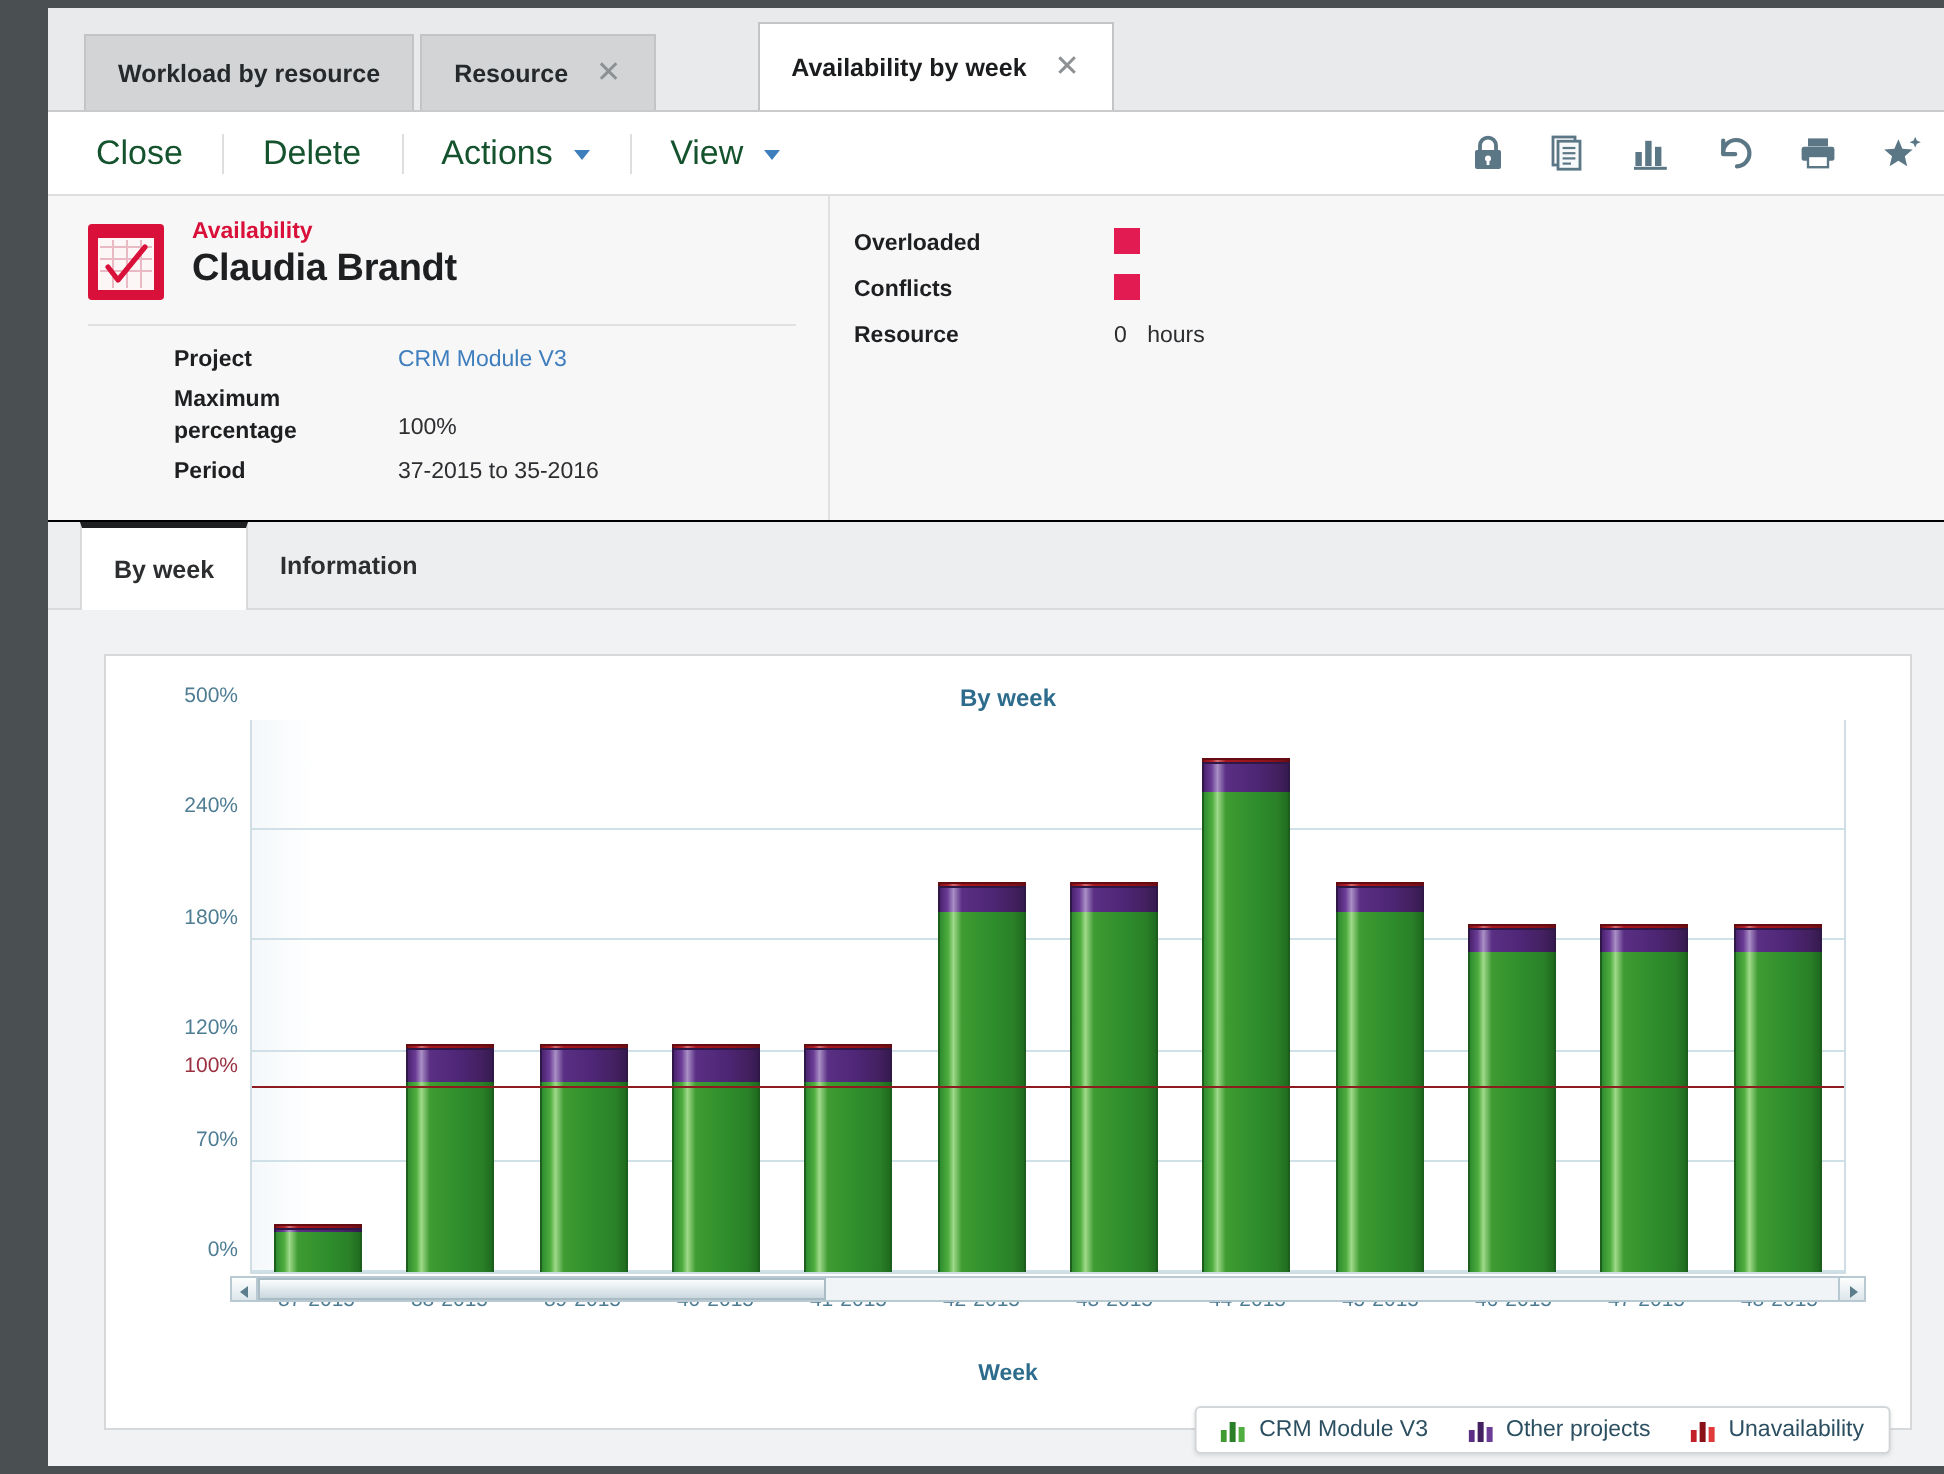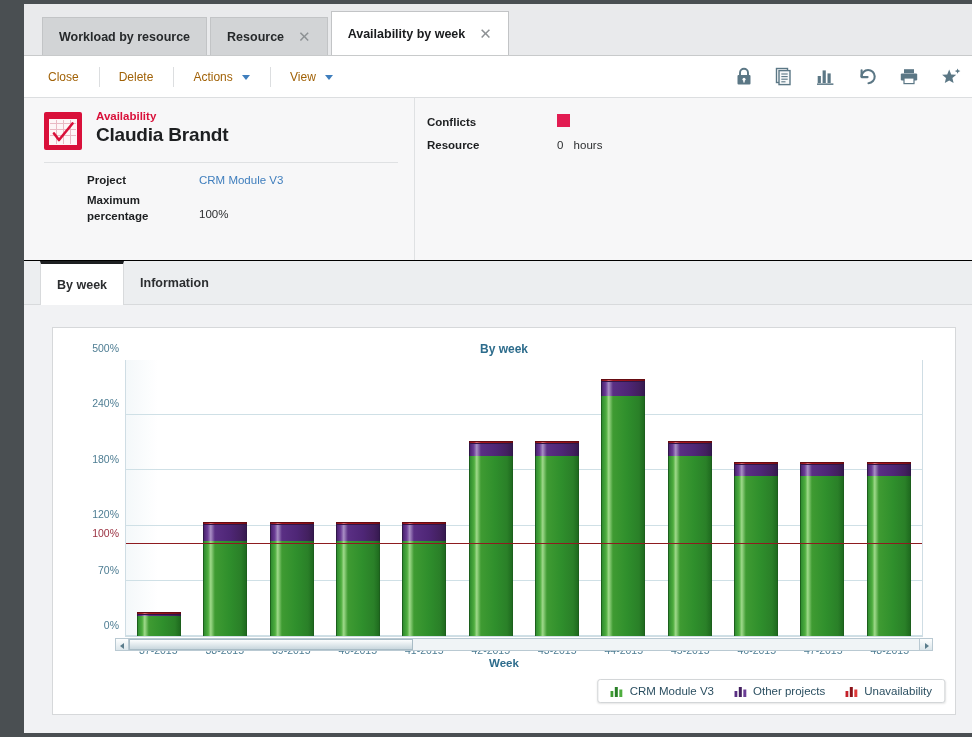--- a/index.html
+++ b/index.html
@@ -42,42 +42,43 @@
     border: 1px solid #c2c4c6;
     border-bottom: none;
     cursor: pointer;
     white-space: nowrap;
   }
   .tab.active {
     background: #ffffff;
     height: 44px;
     border-color: #c2c4c6;
     color: #1a1c1e;
+    margin-left: 48px;
   }
   .tab .tab-close {
     margin-left: 14px;
     font-size: 15px;
     color: #8d9194;
     font-weight: normal;
     line-height: 1;
     cursor: pointer;
   }
 
   
   .actionbar {
     height: 42px;
     background: #ffffff;
     border-bottom: 1px solid #dcdee0;
     display: flex;
     align-items: center;
     padding: 0 14px 0 18px;
   }
   .abtn {
-    font-size: 12px;
-    color: #a16207;
+    font-size: 17px;
+    color: #14532d;
     padding: 0 20px;
     height: 24px;
     line-height: 24px;
     cursor: pointer;
     white-space: nowrap;
     position: relative;
   }
   .abtn:first-child { padding-left: 6px; }
   .abtn + .abtn::before {
     content: "";
@@ -363,21 +364,21 @@
     flex: 1 1 0;
     text-align: center;
     font-size: 10.5px;
     color: #4e7d93;
   }
   .x-title {
     text-align: center;
     font-size: 11.5px;
     font-weight: bold;
     color: #2d6c8c;
-    margin-top: 1px;
+    margin-top: 25px;
   }
   .legend {
     margin: 10px auto 0 auto;
     background: #ffffff;
     border: 1px solid #d3d6d8;
     border-radius: 3px;
     box-shadow: 0 1px 2px rgba(0,0,0,0.10);
     display: inline-flex;
     align-items: center;
     gap: 20px;
@@ -508,24 +509,34 @@
       <div class="hr"></div>
       <div class="fields">
         <div class="frow">
           <div class="fk">Project</div>
           <div class="fv link">CRM Module V3</div>
         </div>
         <div class="frow tall">
           <div class="fk">Maximum percentage</div>
           <div class="fv">100%</div>
         </div>
+        <div class="frow">
+          <div class="fk">Period</div>
+          <div class="fv">37-2015 to 35-2016</div>
+        </div>
       </div>
     </div>
 
     <div class="sum-col c2">
+      <div class="mrow">
+        <div class="mk">Overloaded</div>
+        <div class="mv">
+          <span class="swatch"></span>
+        </div>
+      </div>
       <div class="mrow">
         <div class="mk">Conflicts</div>
         <div class="mv">
           <span class="swatch"></span>
         </div>
       </div>
       <div class="mrow">
         <div class="mk">Resource</div>
         <div class="mv">
           <span class="num">0</span>

